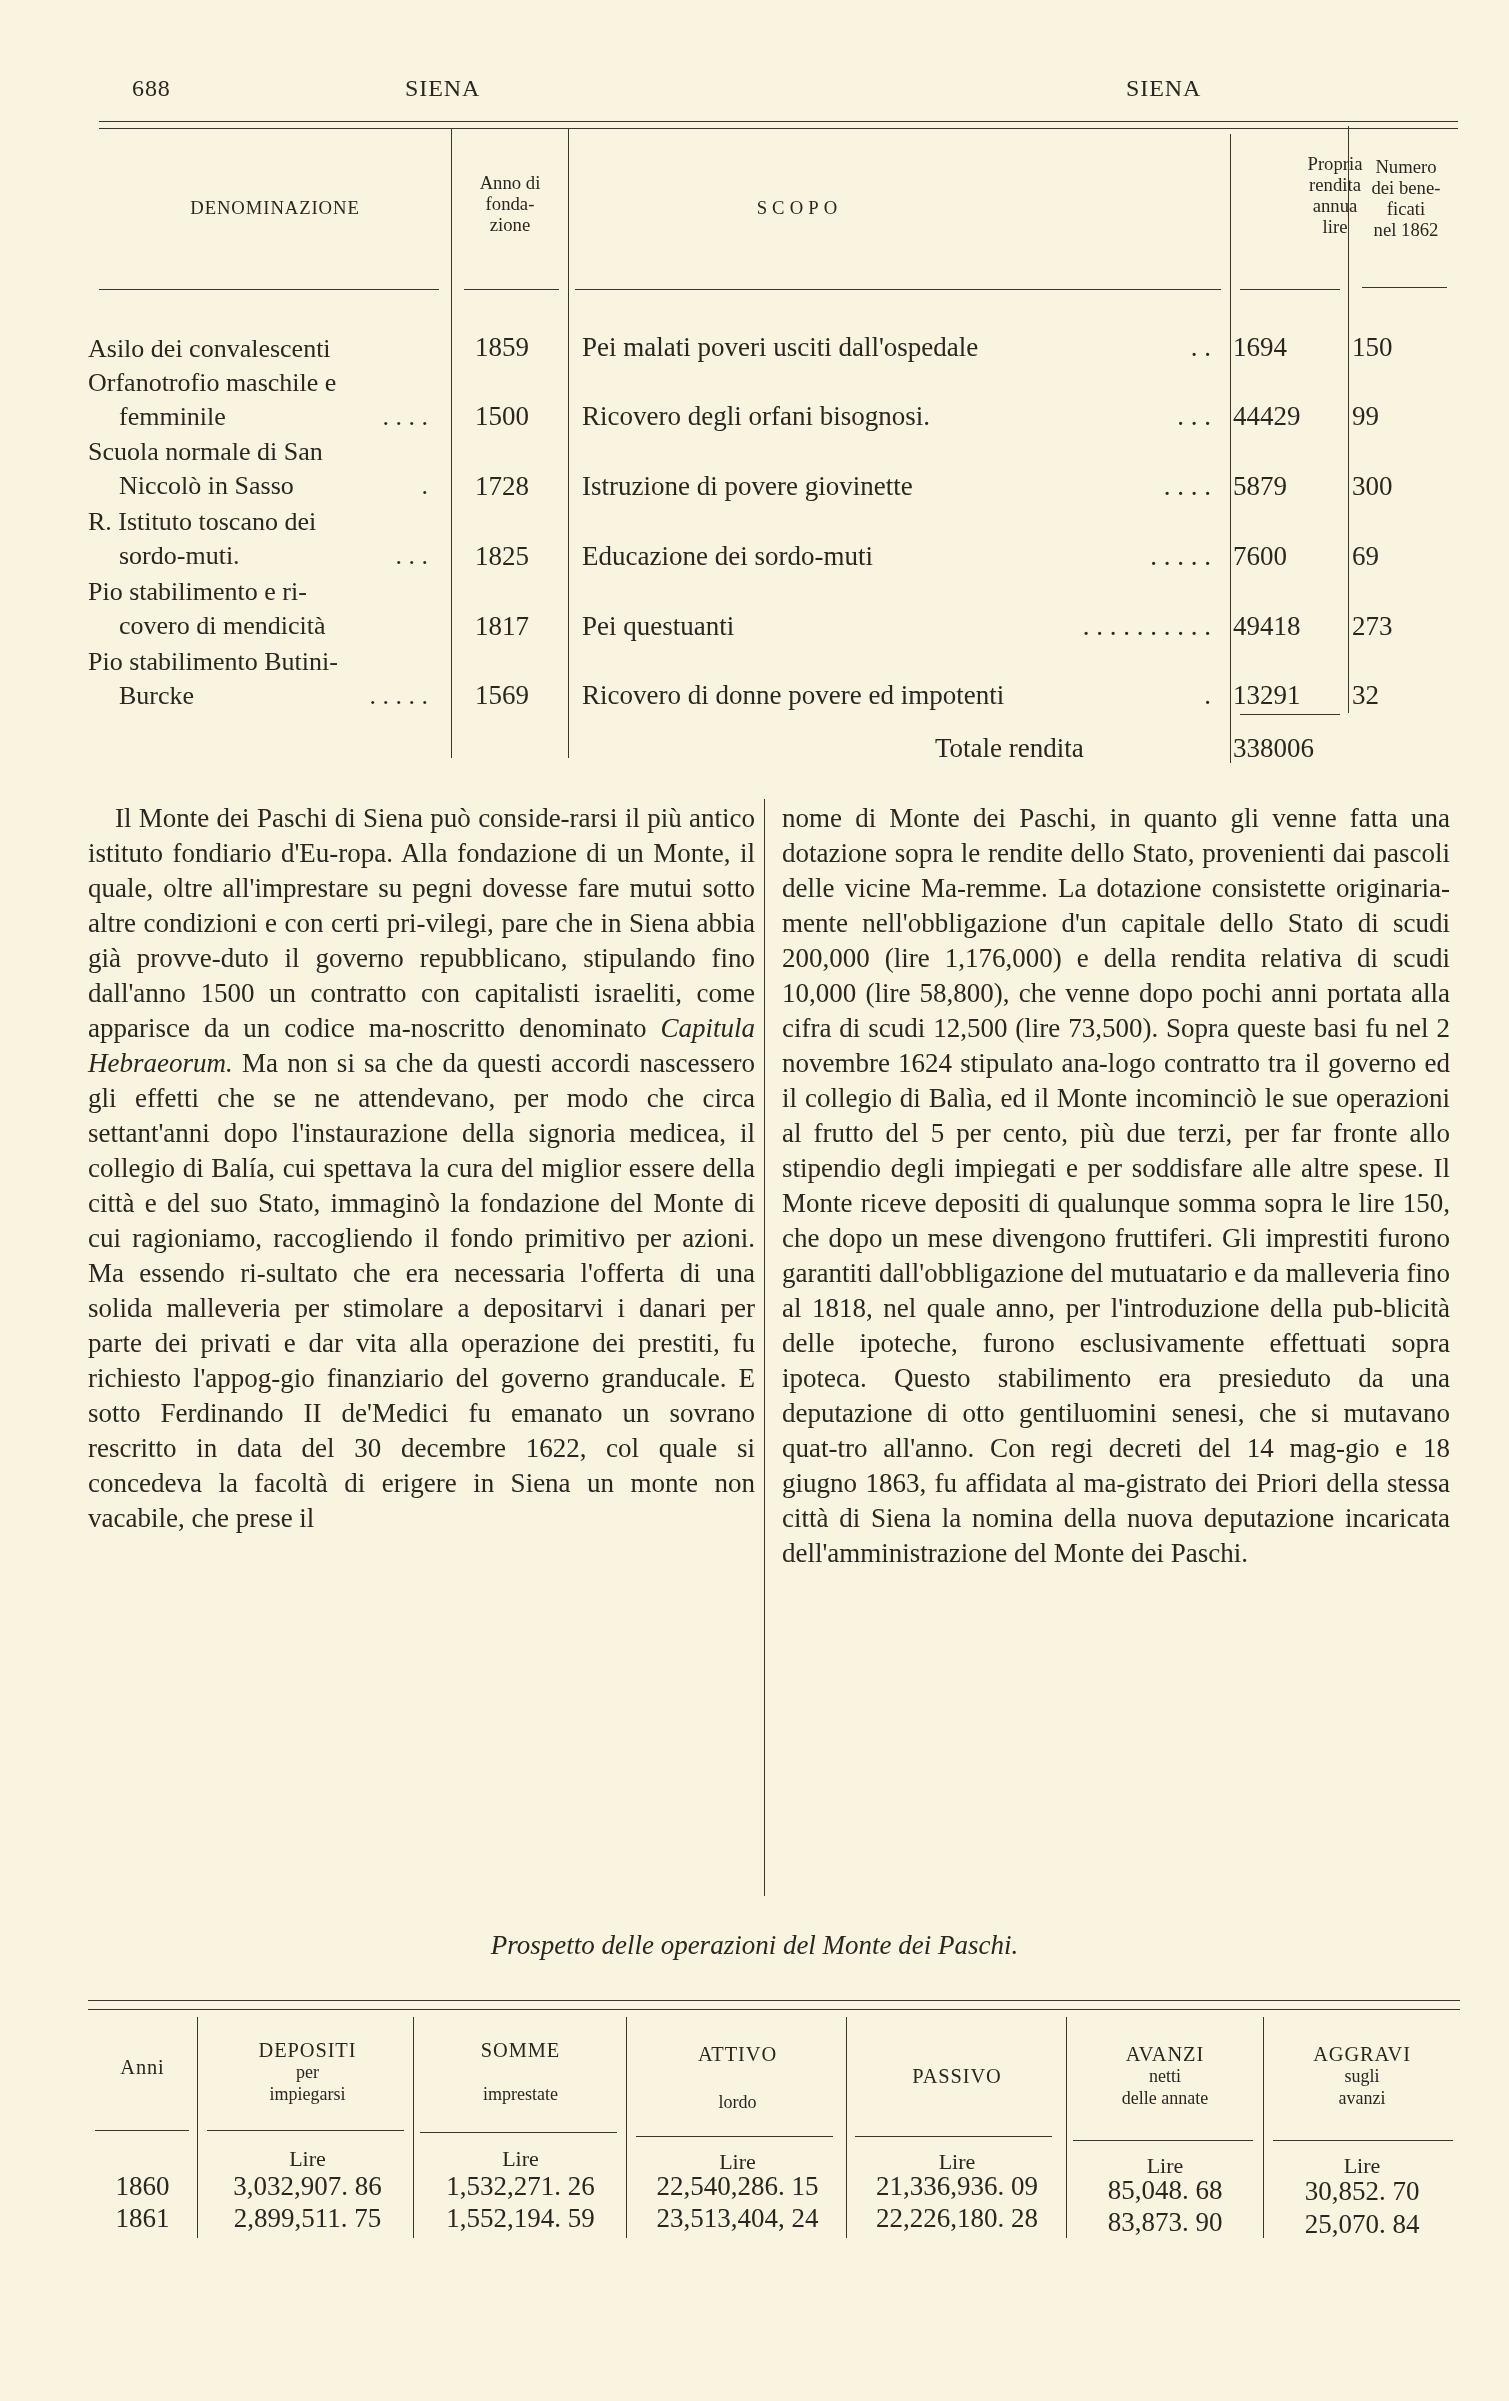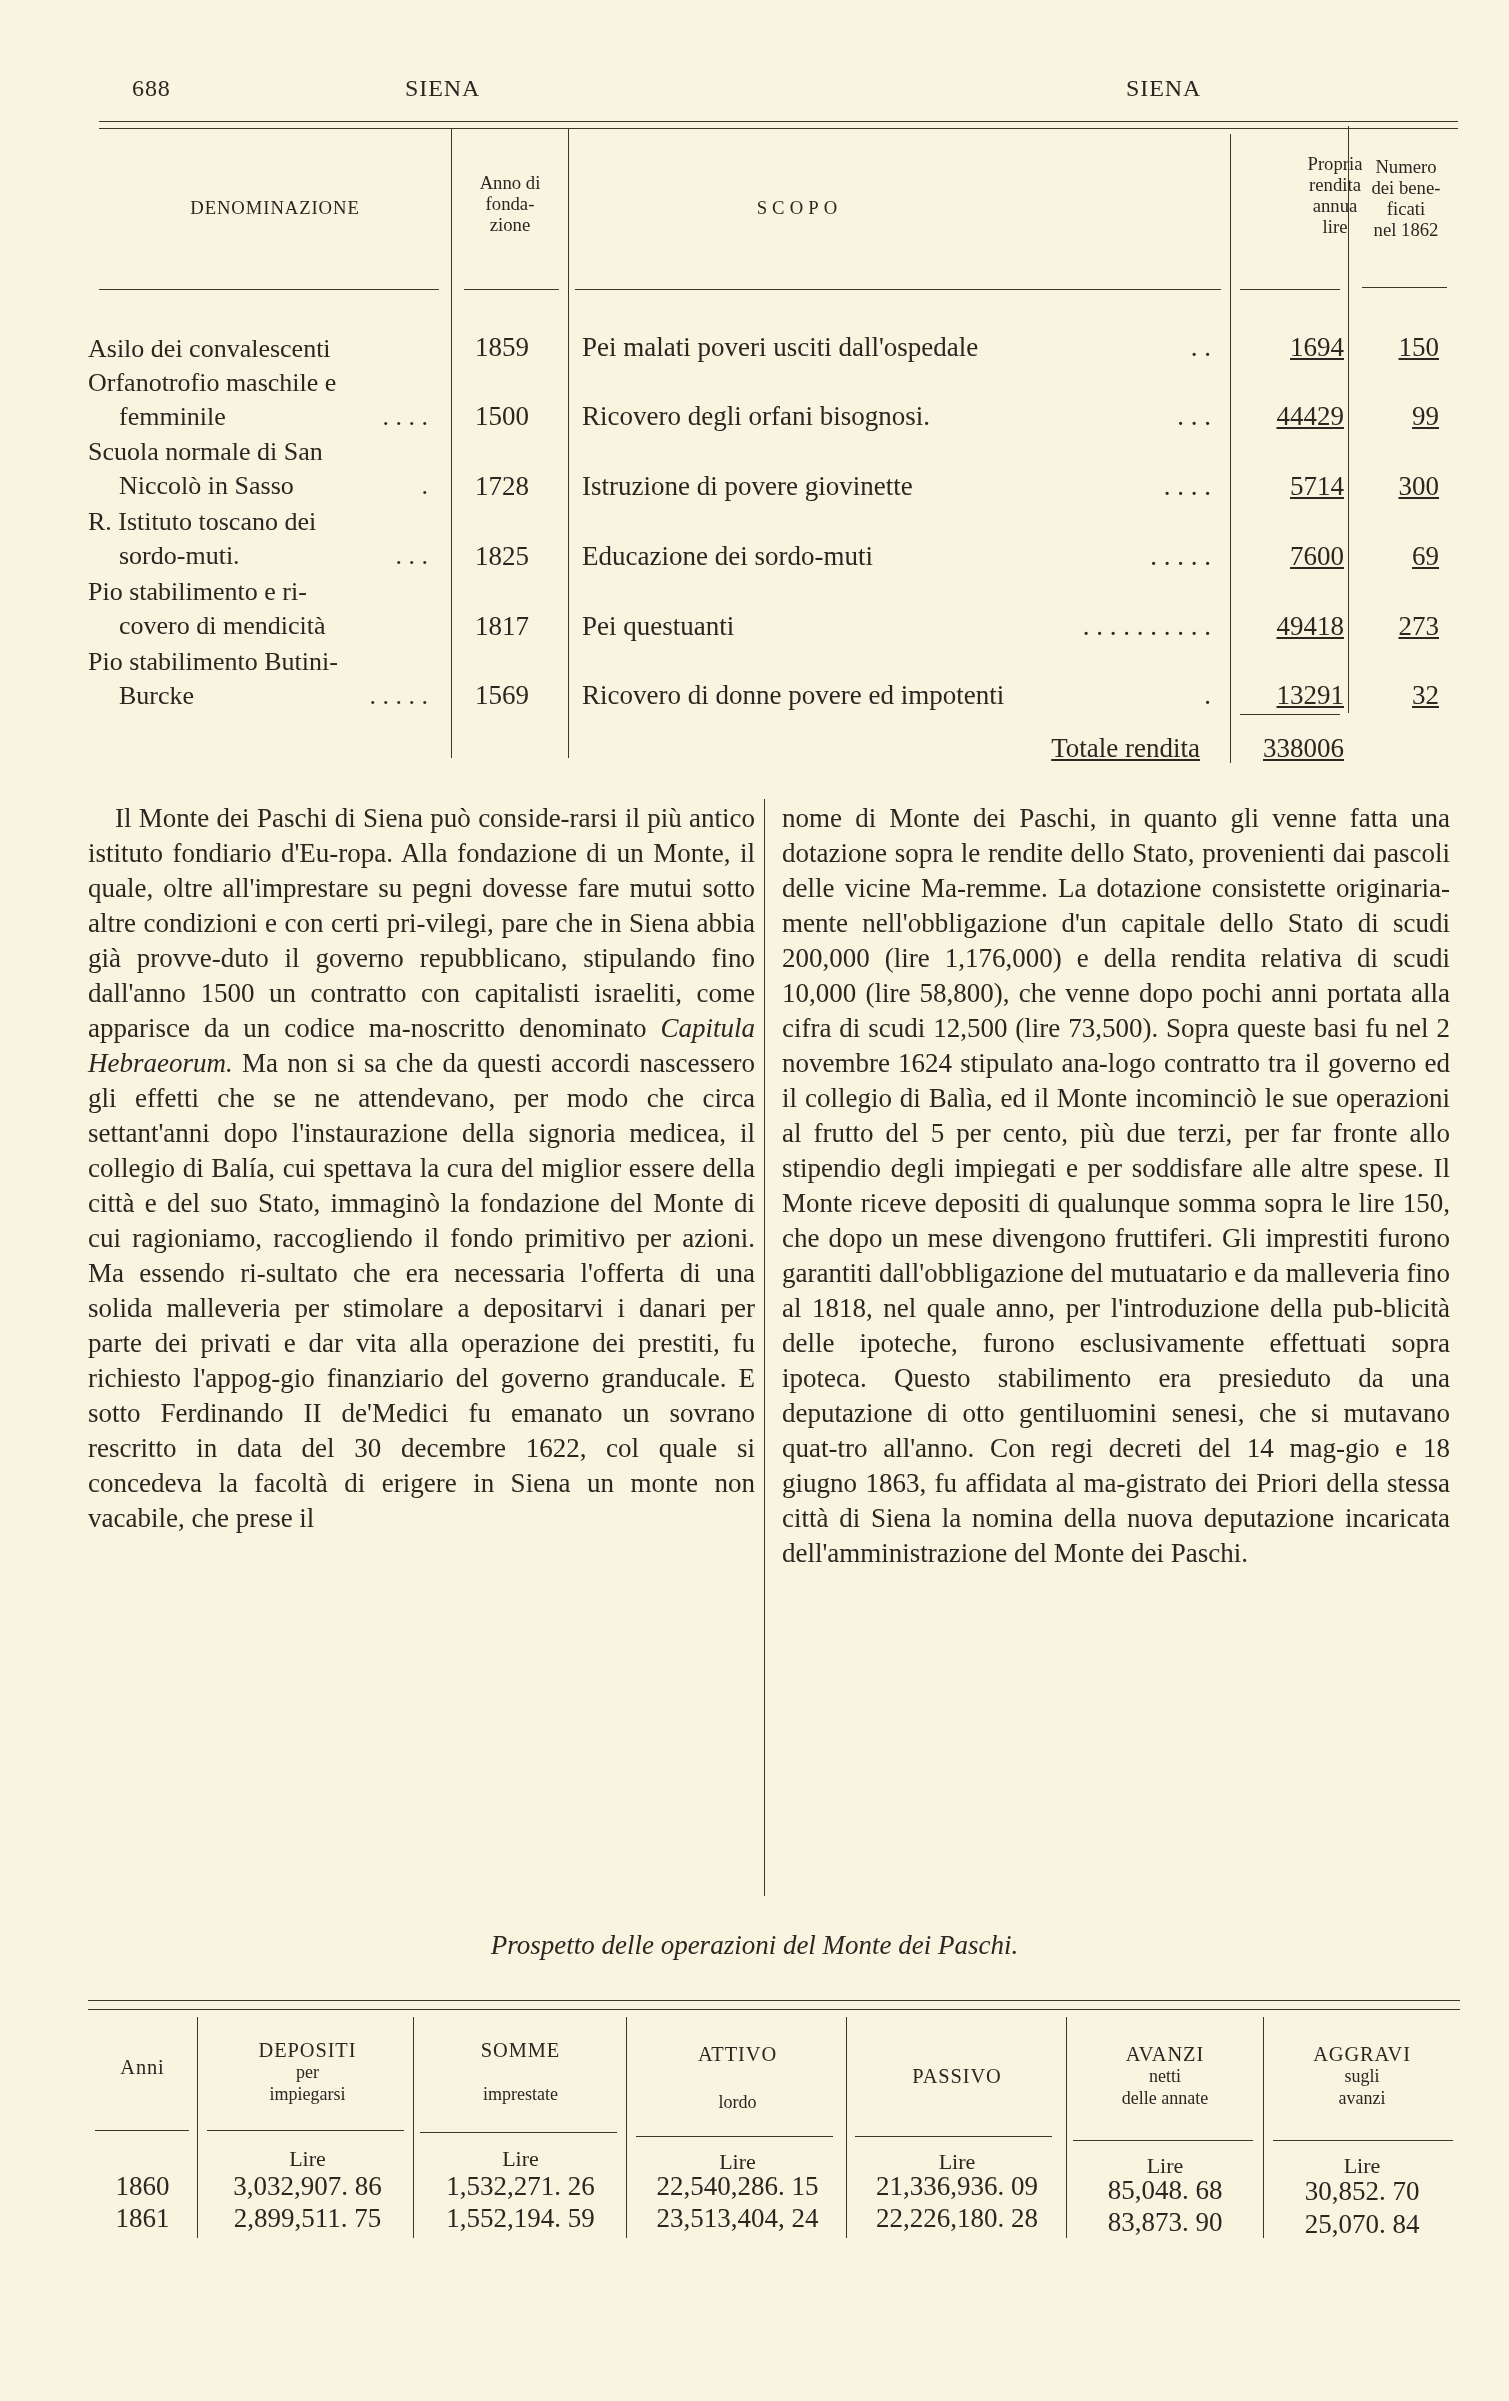--- a/index.html
+++ b/index.html
@@ -14,21 +14,21 @@
   .abs { position:absolute;margin-left:33px; }
   .running { top:75px; font-size:24px; letter-spacing:0.9px; }
   .rule { position:absolute; height:0; border-top:1.7px solid #3b352c; }
   .thin { border-top:0.9px solid #3b352c; }
   .vline { position:absolute; width:0; border-left:1.3px solid #3b352c; }
 
   
   .th { position:absolute; text-align:center; font-size:18.7px; line-height:21px; }
   .th.caps { font-size:18.7px; letter-spacing:0.9px; }
   .cell { position:absolute; font-size:27px; line-height:31px; white-space:nowrap; }
-  .num { text-align:right;text-decoration:underline; }
+  .num { text-align:left; }
   .name { position:absolute; font-size:26px; line-height:34px; left:88px; width:340px; }
   .name .l2 { padding-left:31px; display:block; }
   .name .dots { float:right; }
   .scopo-line { display:flex; justify-content:space-between; width:384px; }
 
   
   .col { position:absolute; font-size:27px; line-height:35px; text-align:justify; }
   .col p { margin:0; text-indent:27px; }
   .col p.noind { text-indent:0; }
   .col i { font-style:italic; }
@@ -139,21 +139,21 @@
       <span>Pei questuanti</span>
       <span>. . . . . . . . . .</span>
     </div>
   <div class="cell scopo-line" style="left:582px;top:680px;width:629px;">
       <span>Ricovero di donne povere ed impotenti</span>
       <span>.</span>
     </div>
 
   <div class="cell num" style="left:1233px;width:111px;top:332px;">1694</div>
   <div class="cell num" style="left:1233px;width:111px;top:401px;">44429</div>
-  <div class="cell num" style="left:1233px;width:111px;top:471px;">5714</div>
+  <div class="cell num" style="left:1233px;width:111px;top:471px;">5879</div>
   <div class="cell num" style="left:1233px;width:111px;top:541px;">7600</div>
   <div class="cell num" style="left:1233px;width:111px;top:611px;">49418</div>
   <div class="cell num" style="left:1233px;width:111px;top:680px;">13291</div>
 
   <div class="cell num" style="left:1352px;width:87px;top:332px;">150</div>
   <div class="cell num" style="left:1352px;width:87px;top:401px;">99</div>
   <div class="cell num" style="left:1352px;width:87px;top:471px;">300</div>
   <div class="cell num" style="left:1352px;width:87px;top:541px;">69</div>
   <div class="cell num" style="left:1352px;width:87px;top:611px;">273</div>
   <div class="cell num" style="left:1352px;width:87px;top:680px;">32</div>

